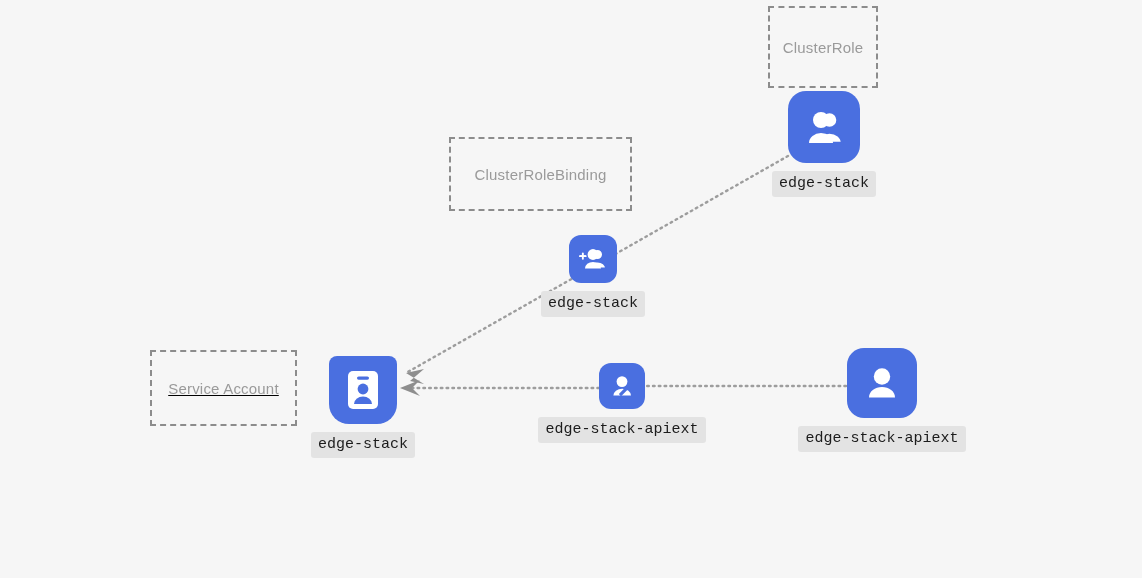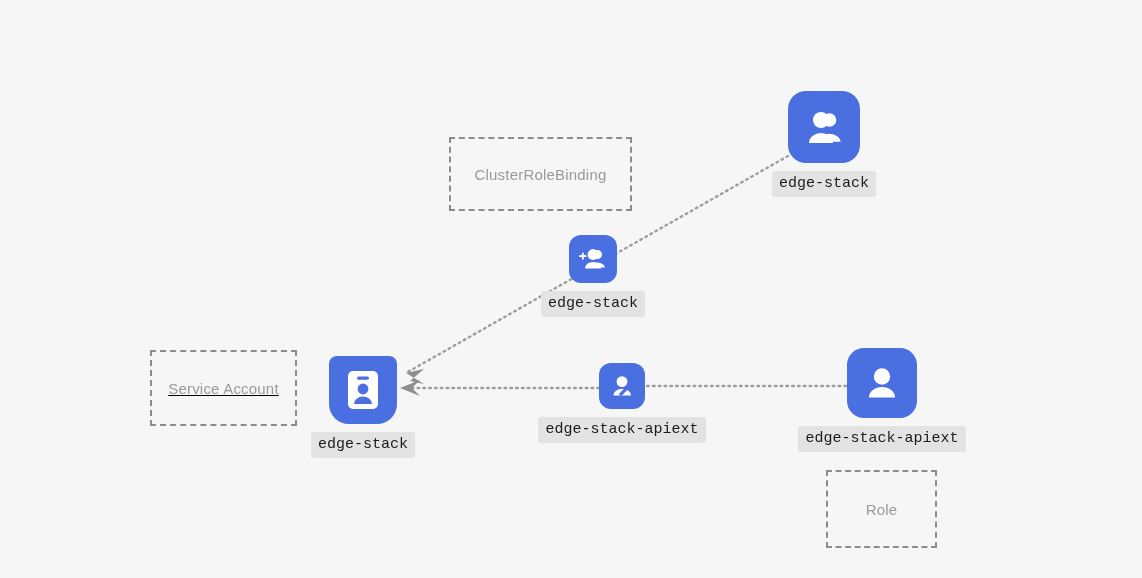--- a/index.html
+++ b/index.html
@@ -88,33 +88,33 @@
     <g>
       <line x1="599" y1="388" x2="406" y2="388" stroke="#9d9d9d" stroke-width="2.4" stroke-dasharray="1.6 4.2" stroke-linecap="round"></line>
       <path d="M 400 388 L 420 380 L 412 388 L 420 396 Z" fill="#8e8e8e"></path>
     </g>
 
     <g>
       <line x1="846" y1="386" x2="646" y2="386" stroke="#9d9d9d" stroke-width="2.4" stroke-dasharray="1.6 4.2" stroke-linecap="round"></line>
     </g>
   </svg>
 
+  <div class="typebox" style="left:768px; top:6px; width:110px; height:82px;">
+    <span class="tlabel">ClusterRole</span>
+  </div>
 
   <div class="typebox" style="left:449px; top:137px; width:183px; height:74px;">
     <span class="tlabel">ClusterRoleBinding</span>
   </div>
 
   <div class="typebox" style="left:150px; top:350px; width:147px; height:76px;text-decoration:underline;">
     <span class="tlabel">Service Account</span>
   </div>
 
 
-  <div class="typebox" style="left:826px; top:470px; width:111px; height:78px;">
-    <span class="tlabel">Role</span>
-  </div>
 
   <div class="node" style="left:788px; top:91px; width:72px;">
     <div class="nodeicon" style="width:72px; height:72px; border-radius:18px;">
       <svg width="44" height="44" viewBox="0 0 44 44" aria-hidden="true">
 
         <circle cx="27.5" cy="15" r="8" fill="#ffffff"></circle>
         <path d="M 15 38 a 12 10 0 0 1 25 0 Z" fill="#ffffff"></path>
 
         <circle cx="27.5" cy="15" r="8" fill="none" stroke="#4a6fe0" stroke-width="2.4"></circle>
         <path d="M 15 38 a 12 10 0 0 1 25 0 Z" fill="none" stroke="#4a6fe0" stroke-width="2.4"></path>

